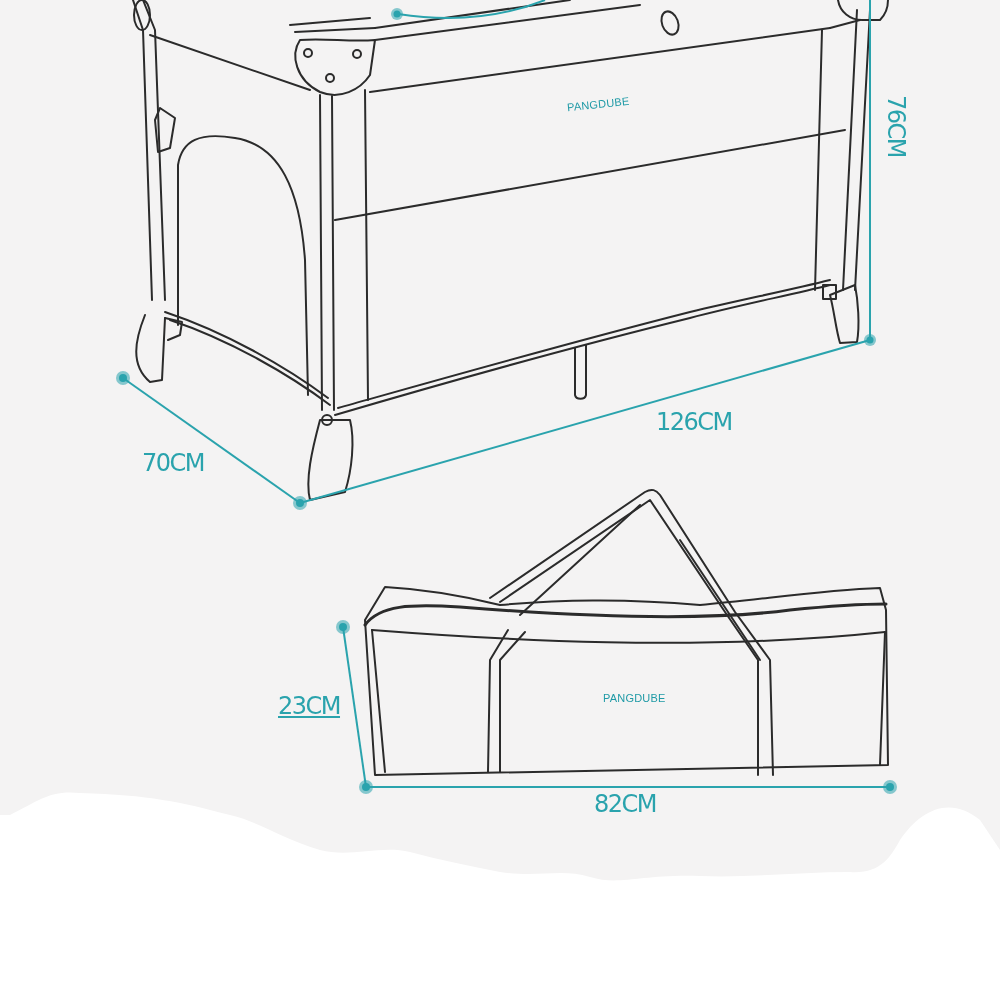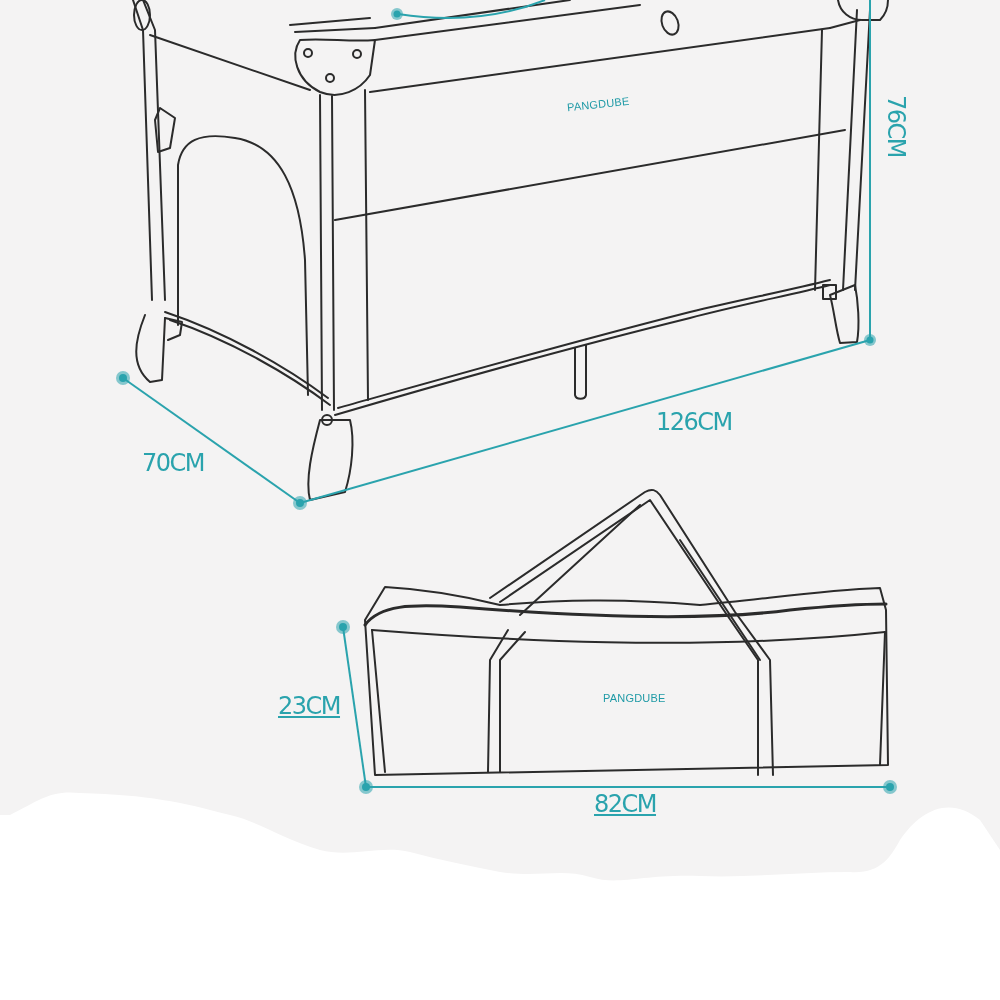--- a/index.html
+++ b/index.html
@@ -134,14 +134,14 @@
     </g>
   </svg>
 
   <div class="brand" style="left:567px; top:98px; transform:rotate(-6deg);">PANGDUBE</div>
   <div class="label" style="left:910px; top:95px; transform:rotate(90deg);">76CM</div>
   <div class="label" style="left:648px; top:408px;margin-left:8px;">126CM</div>
   <div class="label" style="left:142px; top:449px;text-align:right;">70CM</div>
 
   <div class="brand" style="left:603px; top:692px;">PANGDUBE</div>
   <div class="label" style="left:278px; top:692px;text-decoration:underline;">23CM</div>
-  <div class="label" style="left:594px; top:790px;text-decoration:underline;">82CM</div>
+  <div class="label" style="left:594px; top:790px;">82CM</div>
 </div>
 
 </body></html>

